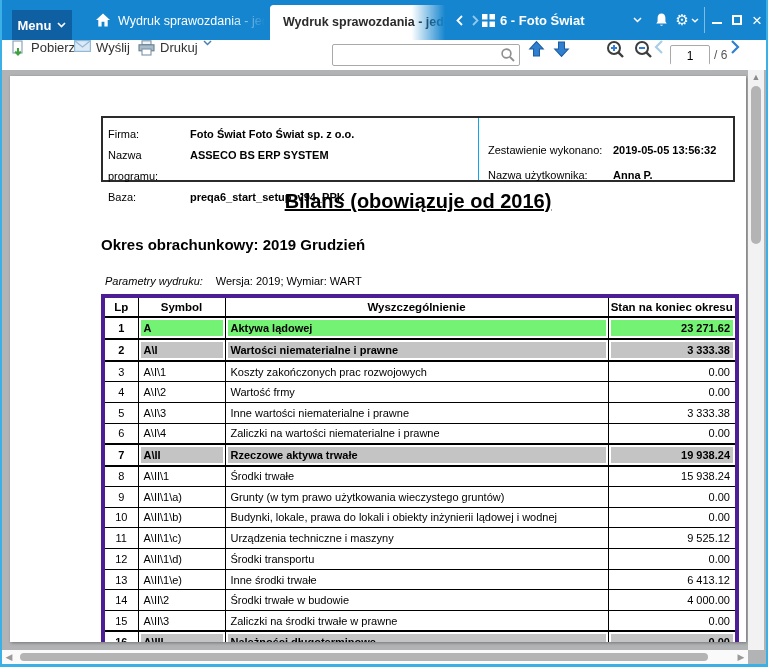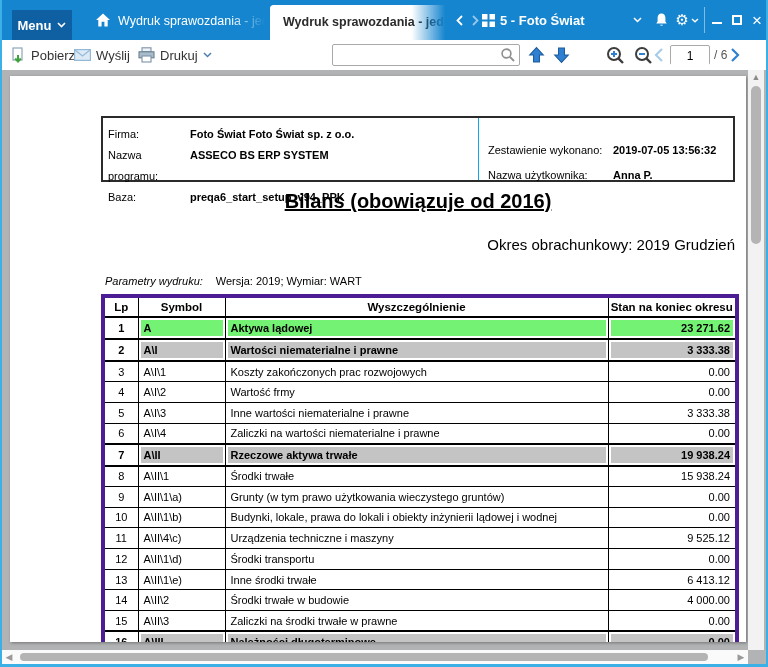--- a/index.html
+++ b/index.html
@@ -17,21 +17,21 @@
   .tb-ico { position:absolute; top:0; height:40px; display:flex; align-items:center; justify-content:center; }
   .workspace { position:absolute; left:498px; top:0; height:40px; display:flex; align-items:center; color:#fff; font-size:13px; font-weight:bold; white-space:nowrap; }
   .tb-sep { position:absolute; left:702px; top:7px; width:1px; height:26px; background:rgba(255,255,255,.45); }
   .win-btn { position:absolute; top:0; width:18px; height:40px; color:#fff; display:flex; align-items:center; justify-content:center; cursor:pointer; }
   .minimize-glyph { width:10px; height:2px; background:#fff; margin-top:6px; }
   .maximize-glyph { width:10px; height:10px; border:2px solid #fff; }
   .close-glyph { font-size:17px; line-height:1; font-weight:normal; }
 
   
   .toolbar { position:absolute; left:0; top:40px; width:764px; height:30px; background:#fff; }
-  .tool-item { position:absolute; top:0; height:30px; display:flex; align-items:center; gap:5px; font-size:13px; color:#333; cursor:pointer; }
+  .tool-item { position:absolute; top:0; height:30px; display:flex; gap:5px; font-size:13px; color:#333; cursor:pointer; }
   .search-box { position:absolute; left:330px; top:4px; width:188px; height:22px; border:1px solid #a9a9a9; border-radius:2px; background:#fff; display:flex; align-items:center; }
   .search-box input { flex:1; border:none; outline:none; height:18px; font-size:12px; padding:0 4px; font-family:"Liberation Sans",sans-serif; }
   .page-box { position:absolute; left:668px; top:5px; width:40px; height:20px; border:1px solid #a9a9a9; border-radius:2px; }
   .page-box input { width:100%; height:100%; border:none; outline:none; text-align:center; font-size:12px; font-family:"Liberation Sans",sans-serif; }
   .page-total { position:absolute; left:712px; top:0; height:30px; display:flex; align-items:center; font-size:12px; color:#555; }
 
   
   .viewer { position:absolute; left:0; top:70px; width:764px; height:594px; background:#b1b3b5; }
   .page { position:absolute; left:8px; top:6px; width:736px; height:566px; background:#fff; overflow:hidden; box-shadow:1px 1px 3px rgba(0,0,0,.35); }
 
@@ -46,21 +46,21 @@
   .doc { position:absolute; left:91px; top:0; width:634px; color:#000; }
   .info-box { position:absolute; left:0; top:40px; width:634px; height:66px; border:2px solid #2b2b2b; display:flex; font-size:11px; }
   .info-left { width:375px; padding:6px 0 0 5px; }
   .info-right { flex:1; border-left:1px solid #0ea5e9; padding:20px 0 0 9px; }
   .info-row { display:flex; line-height:21px; }
   .info-right .info-row { line-height:25px; }
   .info-label { width:82px; }
   .info-right .info-label { width:125px; }
   .info-value { font-weight:bold; }
   .doc-title { position:absolute; left:0; top:114px; width:634px; text-align:center; font-size:20px; font-weight:bold; text-decoration:underline; }
-  .doc-subtitle { position:absolute; left:0; top:160px; width:634px; text-align:right; font-size:15px; font-weight:normal; }
+  .doc-subtitle { position:absolute; left:0; top:160px; width:634px; text-align:left; font-size:15px; font-weight:bold; }
   .params { position:absolute; left:4px; top:199px; font-size:11px; display:flex; gap:13px; }
   .params .plabel { font-style:italic; }
 
   table.report { position:absolute; left:0; top:218px; width:634px; border-collapse:collapse; font-size:11px; table-layout:fixed; }
   table.report th, table.report td { border:1px solid #000; padding:0; overflow:hidden; white-space:nowrap; }
   table.report { border:4px solid #4c1d95; }
   table.report th { height:21px; font-size:11.5px; font-weight:bold; text-align:center; border-bottom-width:2px; }
   table.report td { height:20.7px; }
   td.c-lp { text-align:center; }
   .cellpad { padding:0 5px; }
@@ -105,21 +105,21 @@
     </div>
     <div class="tb-ico" style="left:478px;width:16px;">
       <svg width="13" height="13" viewBox="0 0 13 13">
         <rect x="0" y="0" width="5.5" height="5.5" fill="#fff"></rect>
           <rect x="7.5" y="0" width="5.5" height="5.5" fill="#fff"></rect>
         <rect x="0" y="7.5" width="5.5" height="5.5" fill="#fff"></rect>
           <rect x="7.5" y="7.5" width="5.5" height="5.5" fill="#fff"></rect>
       </svg>
     </div>
     <div class="workspace">
-      <span>5 - Foto Świat</span>
+      <span>6 - Foto Świat</span>
     </div>
     <div class="tb-ico" style="left:628px;width:14px;">
       <svg width="9" height="6" viewBox="0 0 9 6">
           <polyline points="1,1 4.5,4.5 8,1" fill="none" stroke="#fff" stroke-width="1.5"></polyline>
         </svg>
     </div>
     <div class="tb-ico" style="left:650px;width:18px;">
       <svg width="15" height="16" viewBox="0 0 15 16">
         <path d="M7.5 1.5 C5 1.5 3.6 3.4 3.6 6 V9.5 L2.3 11.6 H12.7 L11.4 9.5 V6 C11.4 3.4 10 1.5 7.5 1.5 Z" fill="#fff"></path>
         <path d="M6 12.8 a1.6 1.6 0 0 0 3 0 Z" fill="#fff"></path>
@@ -233,21 +233,21 @@
                 <span class="info-value">ASSECO BS ERP SYSTEM</span>
               </div>
             <div class="info-row">
                 <span class="info-label">Baza:</span>
                 <span class="info-value">preqa6_start_setup_v94_PPK</span>
               </div>
           </div>
           <div class="info-right">
             <div class="info-row">
                 <span class="info-label">Zestawienie wykonano:</span>
-                <span class="info-value">2019-07-05 13:56:32</span>
+                <span class="info-value">2019-05-05 13:56:32</span>
               </div>
             <div class="info-row">
                 <span class="info-label">Nazwa użytkownika:</span>
                 <span class="info-value">Anna P.</span>
               </div>
           </div>
         </div>
 
         <div class="doc-title">Bilans (obowiązuje od 2016)</div>
         <div class="doc-subtitle">Okres obrachunkowy: 2019 Grudzień</div>
@@ -388,21 +388,21 @@
                 <td class="c-name">
                   <div class="cellpad">Budynki, lokale, prawa do lokali i obiekty inżynierii lądowej i wodnej</div>
                 </td>
                 <td class="c-value num">
                   <div class="cellpad num">0.00</div>
                 </td>
               </tr>
               <tr class="plain">
                 <td class="c-lp">11</td>
                 <td class="c-symbol">
-                  <div class="cellpad">A\II\4\c)</div>
+                  <div class="cellpad">A\II\1\c)</div>
                 </td>
                 <td class="c-name">
                   <div class="cellpad">Urządzenia techniczne i maszyny</div>
                 </td>
                 <td class="c-value num">
                   <div class="cellpad num">9 525.12</div>
                 </td>
               </tr>
               <tr class="plain">
                 <td class="c-lp">12</td>

